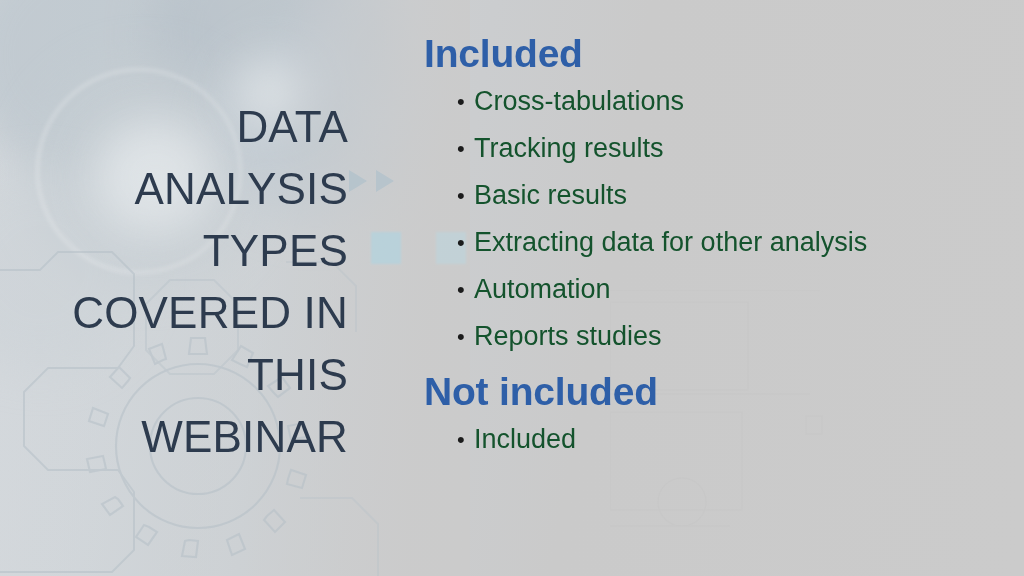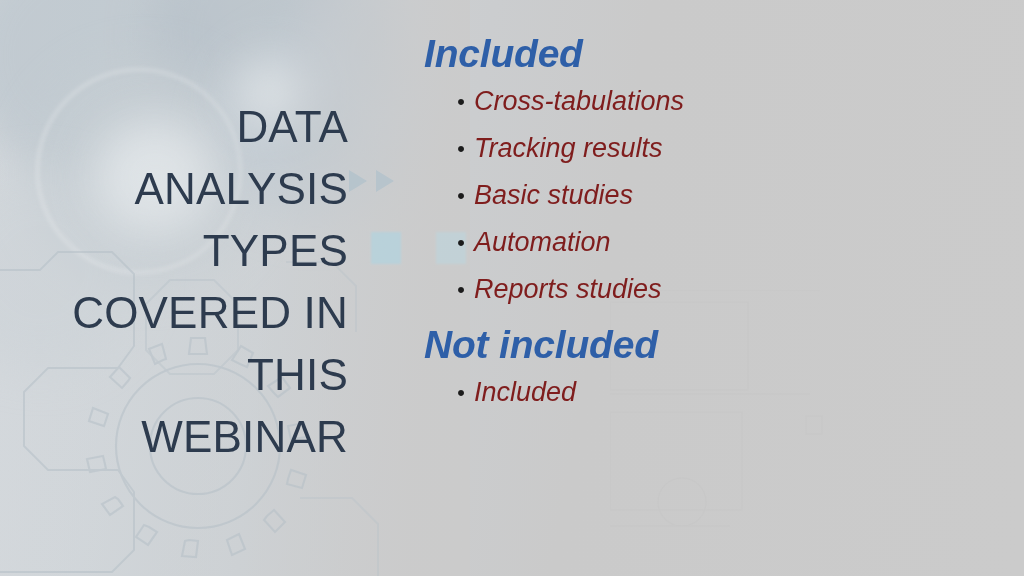--- a/index.html
+++ b/index.html
@@ -134,41 +134,40 @@
     letter-spacing: .2px;
     white-space: pre-line;
   }
 
   
   #body-col {
     position: absolute;
     left: 424px;
     top: 30px;
     width: 584px;
-    font-style: italic;
   }
 
   .heading {
     color: #2e5fa8;
     font-size: 39px;
     font-weight: bold;
     line-height: 48px;
     margin: 0;
     letter-spacing: -.2px;
   }
   .heading.second { margin-top: 8px; }
 
   ul.bullets {
     list-style: none;
     margin: 0;
     padding: 0 0 0 33px;
   }
   ul.bullets li {
     position: relative;
-    color: #7f1d1d;
+    color: #14532d;
     font-size: 27px;
     line-height: 47px;
     padding-left: 17px;
     white-space: nowrap;
   }
   ul.bullets li::before {
     content: "\2022";
     position: absolute;
     left: 0;
     top: 0;
@@ -257,21 +256,22 @@
 THIS
 WEBINAR</div>
 
   <div id="body-col">
 
     <h2 class="heading">Included</h2>
 
     <ul class="bullets">
       <li>Cross-tabulations</li>
       <li>Tracking results</li>
-      <li>Basic studies</li>
+      <li>Basic results</li>
+      <li>Extracting data for other analysis</li>
       <li>Automation</li>
       <li>Reports studies</li>
     </ul>
 
     <h2 class="heading second">Not included</h2>
 
     <ul class="bullets">
       <li>Included</li>
     </ul>
 

